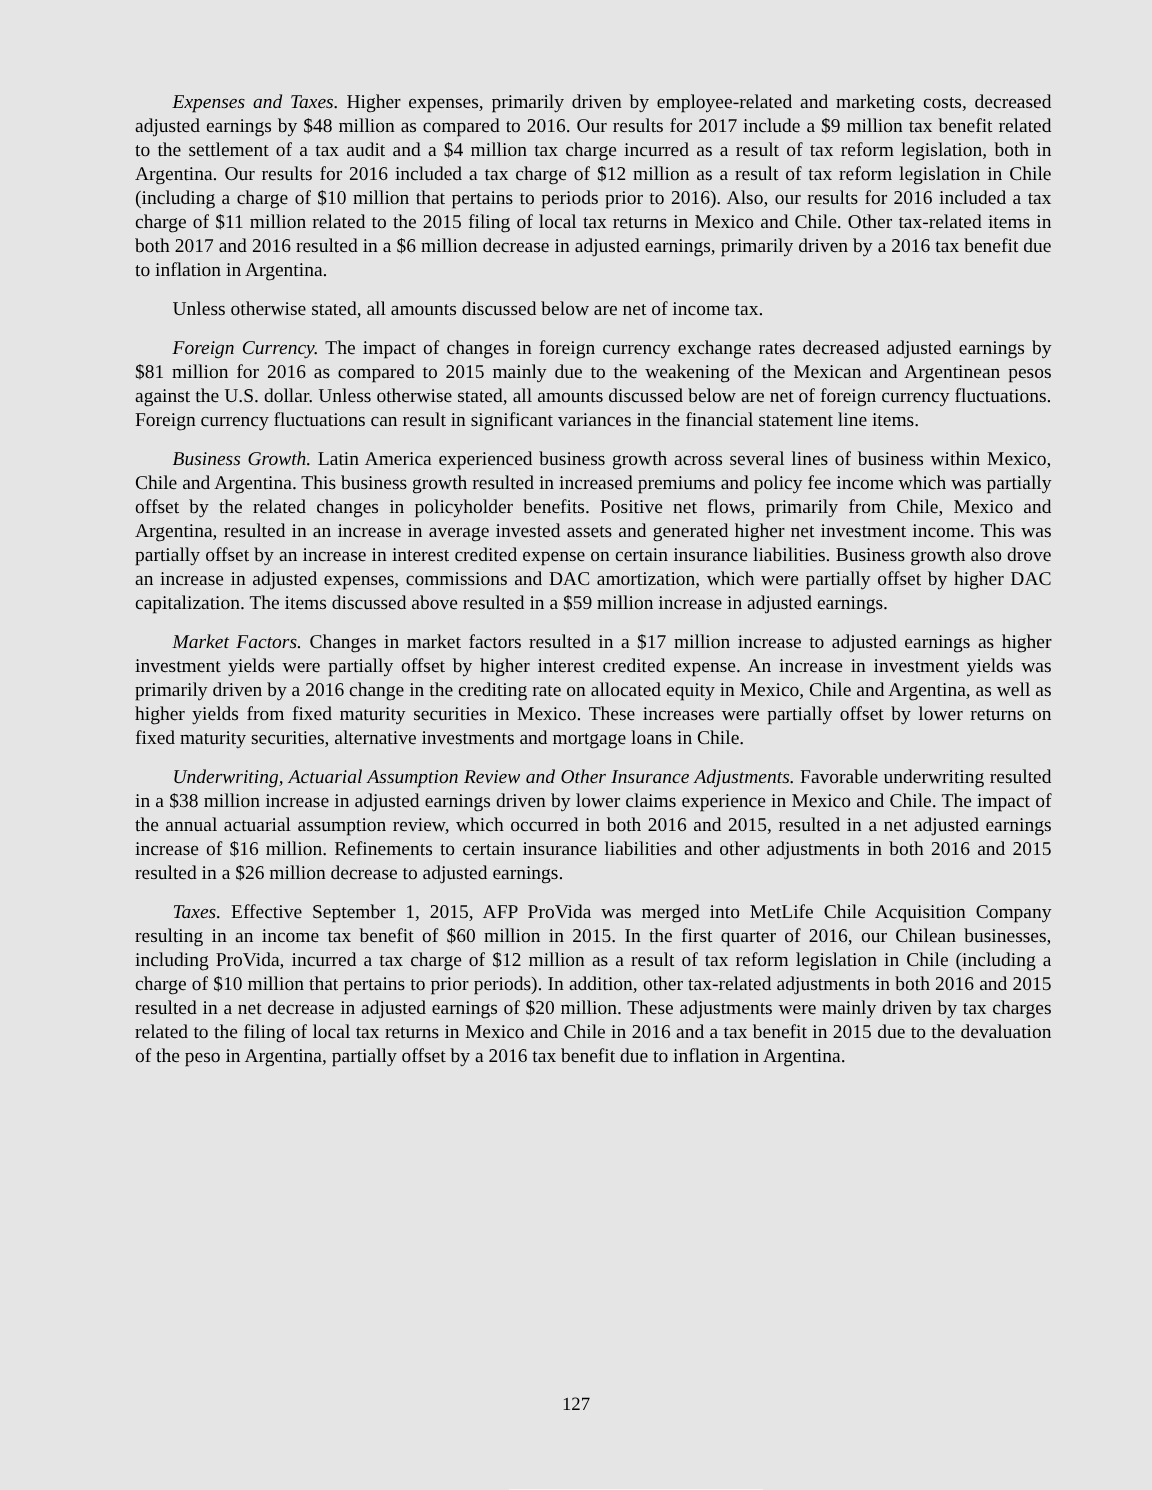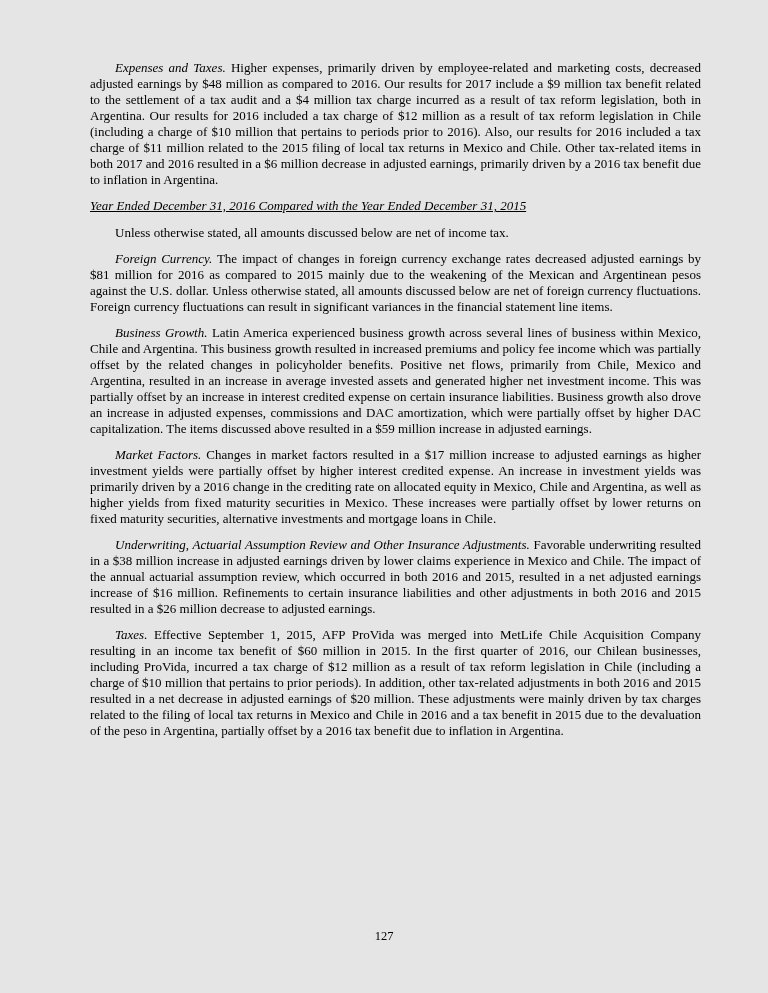--- a/index.html
+++ b/index.html
@@ -50,21 +50,20 @@
   }
 </style>
 </head>
 <body>
 
 <div class="page">
   <div class="content">
 
     <p class="para"><span class="lead">Expenses and Taxes.</span><span> Higher expenses, primarily driven by employee-related and marketing costs, decreased adjusted earnings by $48 million as compared to 2016. Our results for 2017 include a $9 million tax benefit related to the settlement of a tax audit and a $4 million tax charge incurred as a result of tax reform legislation, both in Argentina. Our results for 2016 included a tax charge of $12 million as a result of tax reform legislation in Chile (including a charge of $10 million that pertains to periods prior to 2016). Also, our results for 2016 included a tax charge of $11 million related to the 2015 filing of local tax returns in Mexico and Chile. Other tax-related items in both 2017 and 2016 resulted in a $6 million decrease in adjusted earnings, primarily driven by a 2016 tax benefit due to inflation in Argentina.</span></p>
 
-    <h2 class="heading">Year Ended December 31, 2016 Compared with the Year Ended December 31, 2015</h2>
 
     <p class="para"><span class="lead"></span><span>Unless otherwise stated, all amounts discussed below are net of income tax.</span></p>
 
     <p class="para"><span class="lead">Foreign Currency.</span><span> The impact of changes in foreign currency exchange rates decreased adjusted earnings by $81 million for 2016 as compared to 2015 mainly due to the weakening of the Mexican and Argentinean pesos against the U.S. dollar. Unless otherwise stated, all amounts discussed below are net of foreign currency fluctuations. Foreign currency fluctuations can result in significant variances in the financial statement line items.</span></p>
 
     <p class="para"><span class="lead">Business Growth.</span><span> Latin America experienced business growth across several lines of business within Mexico, Chile and Argentina. This business growth resulted in increased premiums and policy fee income which was partially offset by the related changes in policyholder benefits. Positive net flows, primarily from Chile, Mexico and Argentina, resulted in an increase in average invested assets and generated higher net investment income. This was partially offset by an increase in interest credited expense on certain insurance liabilities. Business growth also drove an increase in adjusted expenses, commissions and DAC amortization, which were partially offset by higher DAC capitalization. The items discussed above resulted in a $59 million increase in adjusted earnings.</span></p>
 
     <p class="para"><span class="lead">Market Factors.</span><span> Changes in market factors resulted in a $17 million increase to adjusted earnings as higher investment yields were partially offset by higher interest credited expense. An increase in investment yields was primarily driven by a 2016 change in the crediting rate on allocated equity in Mexico, Chile and Argentina, as well as higher yields from fixed maturity securities in Mexico. These increases were partially offset by lower returns on fixed maturity securities, alternative investments and mortgage loans in Chile.</span></p>
 
     <p class="para"><span class="lead">Underwriting, Actuarial Assumption Review and Other Insurance Adjustments.</span><span> Favorable underwriting resulted in a $38 million increase in adjusted earnings driven by lower claims experience in Mexico and Chile. The impact of the annual actuarial assumption review, which occurred in both 2016 and 2015, resulted in a net adjusted earnings increase of $16 million. Refinements to certain insurance liabilities and other adjustments in both 2016 and 2015 resulted in a $26 million decrease to adjusted earnings.</span></p>

